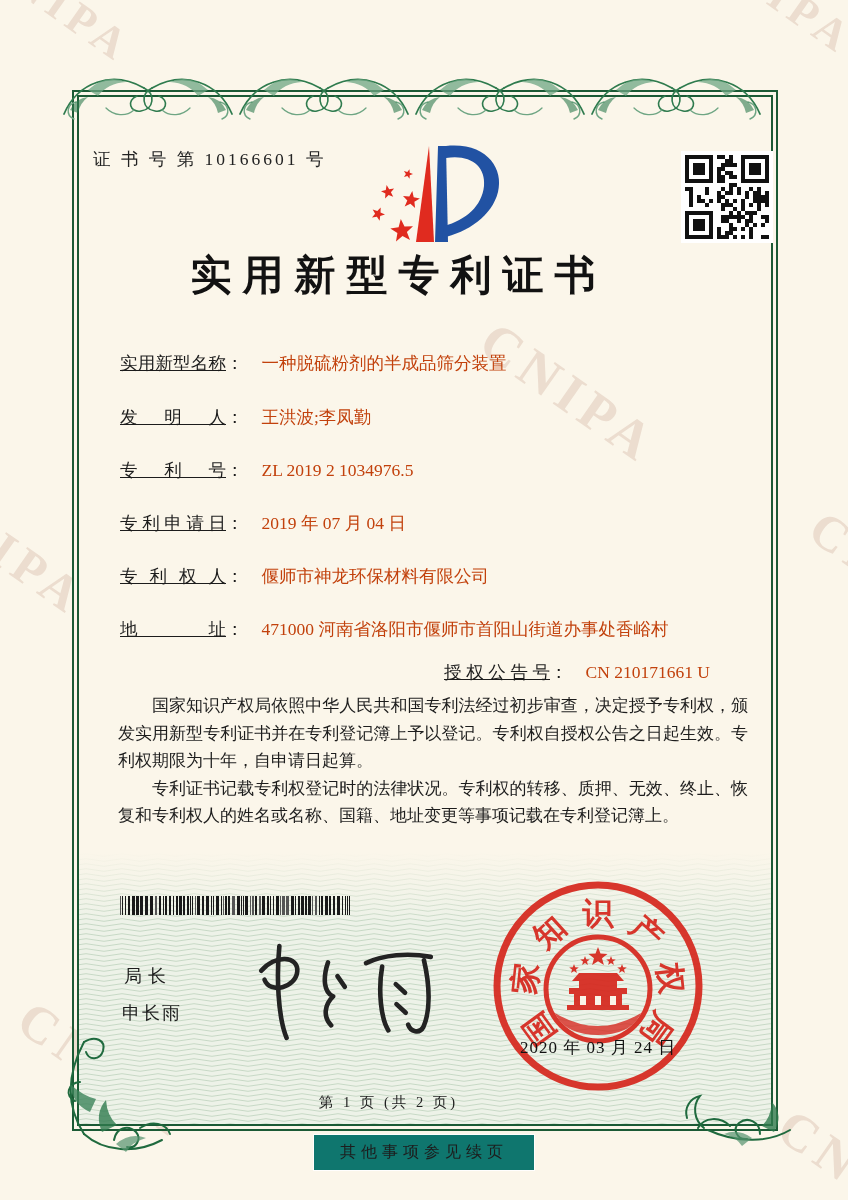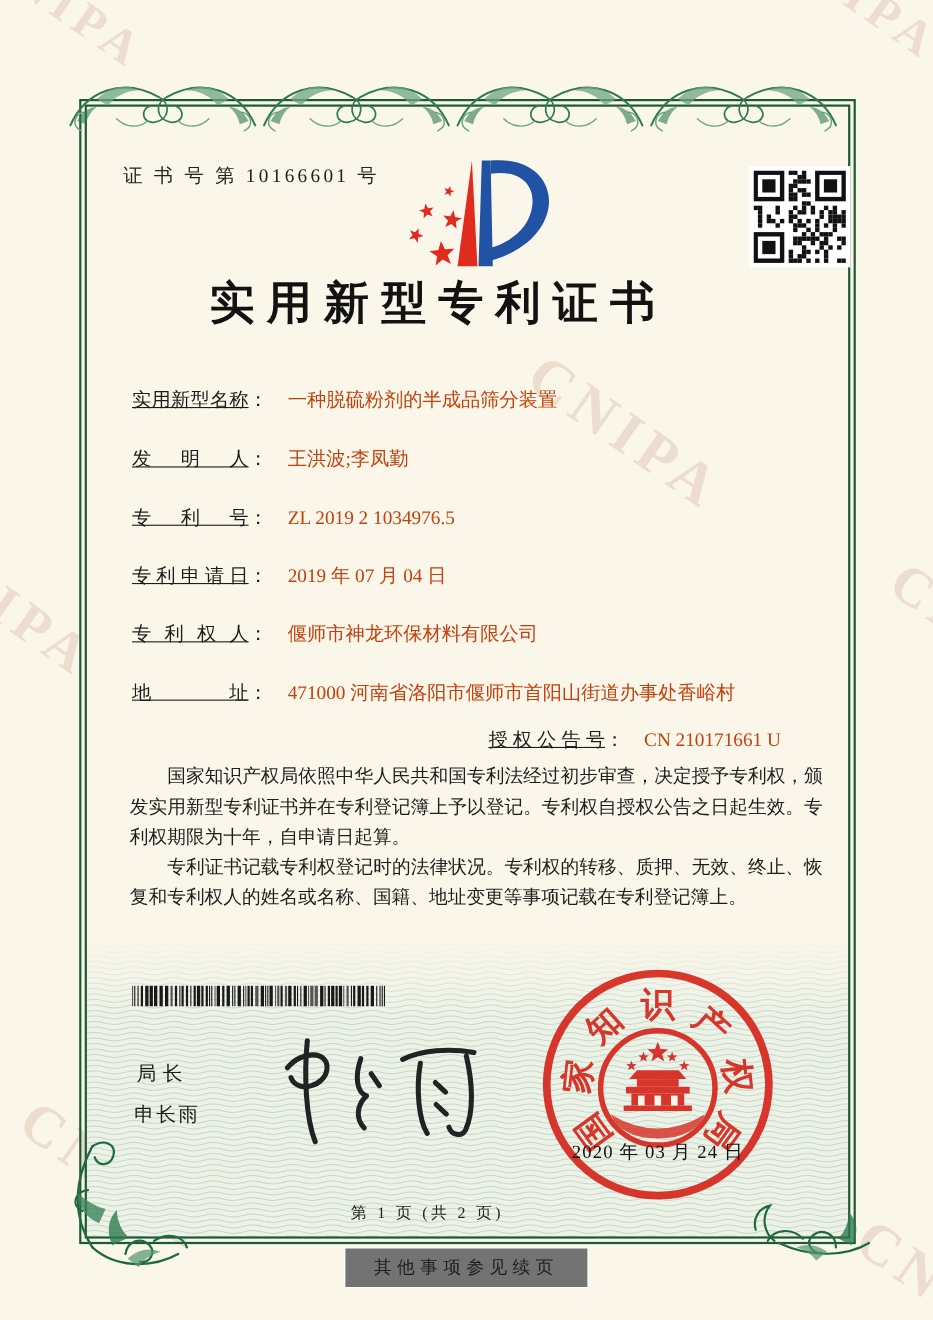--- a/index.html
+++ b/index.html
@@ -31,21 +31,21 @@
   
   .waves-wrap{
     position:absolute;left:77px;top:852px;width:696px;height:274px;
     overflow:hidden;background:#edf2e8;
   }
   .waves-fade{
     position:absolute;left:77px;top:852px;width:696px;height:70px;
     background:linear-gradient(#fbf6ea, rgba(251,246,234,0));
   }
   .cert-no{
-    position:absolute;left:112px;top:147px;
+    position:absolute;left:93px;top:147px;
     font-size:17.5px;letter-spacing:3px;color:#222;
   }
   .title{
     position:absolute;left:0;top:248px;width:797px;text-align:center;
     font-size:41px;font-weight:bold;letter-spacing:11px;color:#121212;
   }
   .fields{position:absolute;left:120px;top:351px;width:640px;font-size:17.5px;}
   .frow{position:absolute;left:0;white-space:nowrap;}
   .flabel{
     display:inline-block;width:106px;text-align:justify;text-align-last:justify;
@@ -67,21 +67,21 @@
   .seal-date{
     position:absolute;left:493px;top:1036px;width:210px;text-align:center;
     font-size:17px;letter-spacing:1px;color:#111;
   }
   .page-info{
     position:absolute;left:0;top:1093px;width:777px;text-align:center;
     font-size:14.5px;letter-spacing:3px;color:#222;
   }
   .note-box{
     position:absolute;left:50%;top:1135px;transform:translateX(-50%);
-    background:#737373;padding:7px 26px;font-size:16px;letter-spacing:5px;
+    background:#0f766e;padding:7px 26px;font-size:16px;letter-spacing:5px;
     color:#1d1d1d;white-space:nowrap;box-shadow:0 0 0 1px rgba(255,255,255,0.9);
   }
   .garland-top{position:absolute;left:60px;top:56px;}
   .flourish-bl{position:absolute;left:44px;top:1032px;}
   .flourish-br{position:absolute;left:664px;top:1068px;}
   .logo{position:absolute;left:336px;top:134px;}
   .qr{position:absolute;left:681px;top:151px;background:#fff;padding:4px;}
 </style>
 </head>
 <body>

